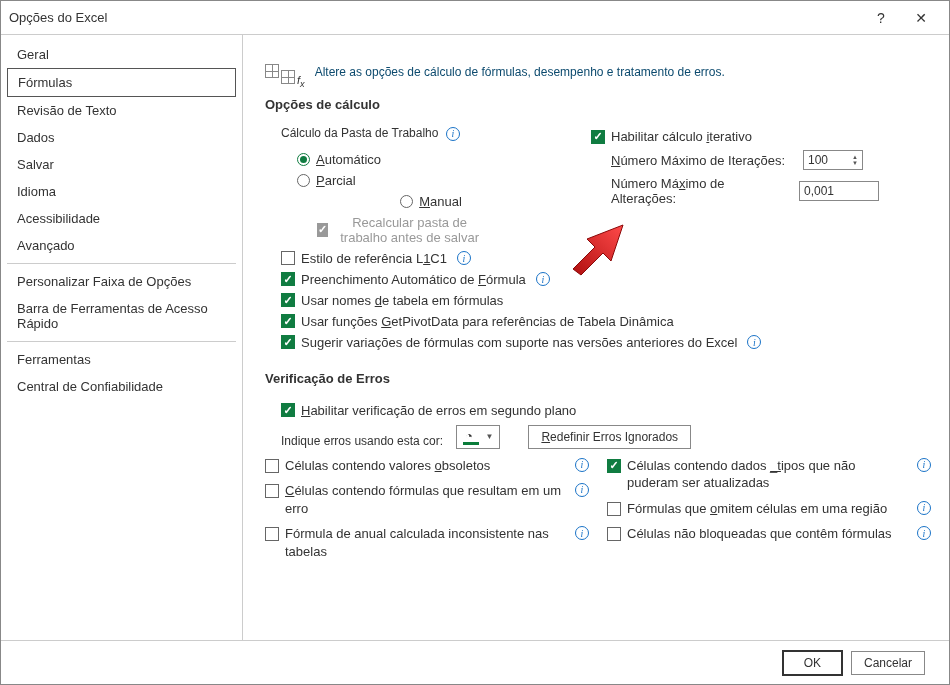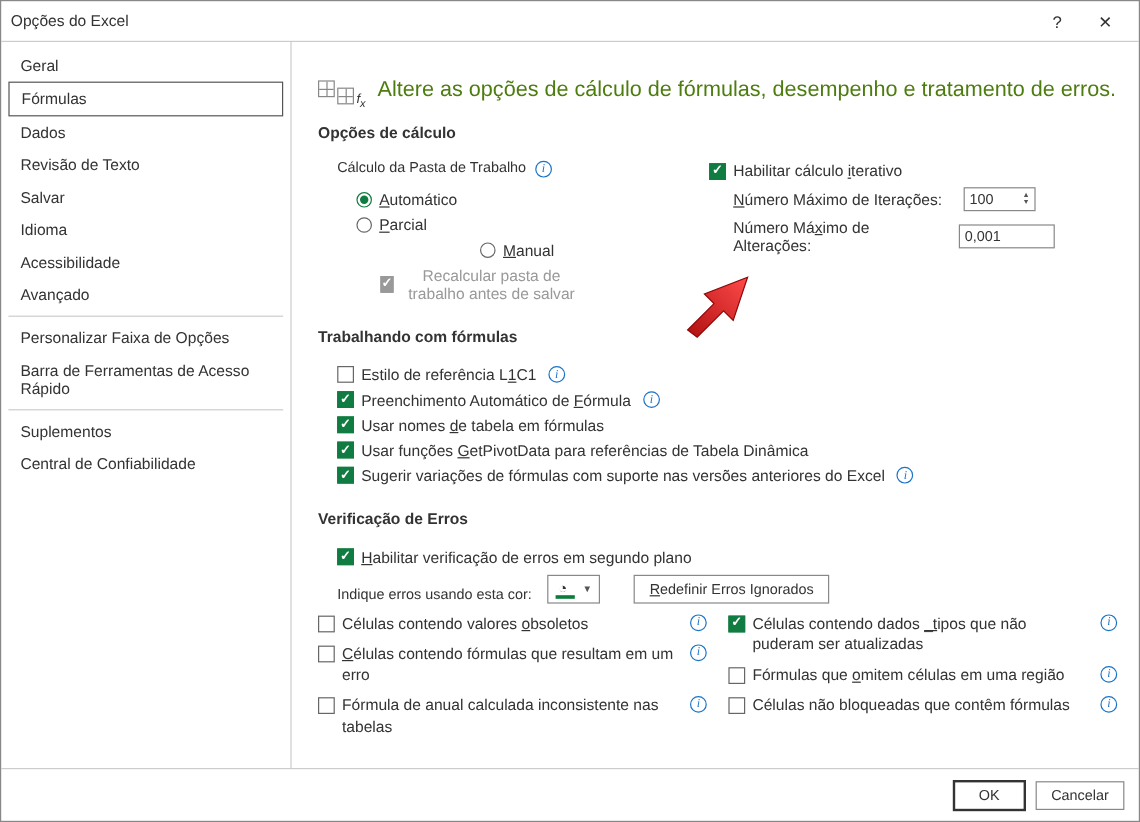--- a/index.html
+++ b/index.html
@@ -8,21 +8,21 @@
   .titlebar { height: 34px; display: flex; align-items: center; padding: 0 8px; border-bottom: 1px solid #ccc; justify-content: center; }
   .titlebar .title { flex: 1; font-size: 13px; }
   .titlebar .wbtn { width: 40px; height: 30px; display: flex; align-items: center; justify-content: center; font-size: 14px; color: #333; }
   .body { flex: 1; display: flex; overflow: hidden; }
   .sidebar { width: 242px; border-right: 1px solid #ccc; padding: 6px 6px; overflow-y: auto; }
   .sb-item { padding: 6px 10px; cursor: pointer; border-bottom: 0px; font-size: 13px; color: #333; }
   .sb-item.sel { border: 1px solid #555; background: #fff; }
   .sb-sep { height:1px; background:#ccc; margin:4px 0;}
   .main { flex: 1; padding: 12px 18px 8px 22px; overflow-y: auto; position: relative; }
   .hdrline { display:flex; align-items:center; gap:10px; margin-bottom:18px;margin-top:17px;}
-  .hdrline .txt { font-size: 18px; color: #4d7c0f;}
+  .hdrline .txt { font-size: 12px; color: #0c4a6e;}
   .section-h { font-weight: 600; font-size: 13px; margin: 8px 0 14px 0; }
   .row { display:flex; align-items:flex-start; gap: 26px; }
   .col { flex:1; }
   .subhdr { font-size: 12px; color:#333; margin-bottom:8px; }
   .radio-line, .chk-line { display:flex; align-items:center; gap:6px; padding:3px 0 3px 16px; font-size:13px;}
   .chk-line.top { padding-left: 0; }
   .radio { width:13px; height:13px; border:1px solid #666; border-radius:50%; display:inline-flex; align-items:center; justify-content:center;}
   .radio.on { border-color:#107c41;}
   .radio.on::after { content:""; width:7px; height:7px; background:#107c41; border-radius:50%;}
   .chk { width:14px; height:14px; border:1px solid #666; display:inline-flex; align-items:center; justify-content:center; background:#fff;}
@@ -33,21 +33,21 @@
   .u { text-decoration: underline; }
   .info-i { display:inline-flex; width:14px; height:14px; border:1px solid #1a73c7; color:#1a73c7; border-radius:50%; align-items:center; justify-content:center; font-size:10px; font-style: italic; font-family: Georgia, serif; margin-left:4px;}
   .dim { color:#999;}
   .field-row { display:flex; align-items:center; gap:8px; padding:3px 0; font-size:13px;}
   .spin, .txtin { border:1px solid #888; padding:2px 4px; font-size:12px; background:#fff;}
   .spin { width:60px; display:flex; justify-content:space-between; align-items:center;}
   .spin .arrows { display:flex; flex-direction:column; font-size:6px; line-height:6px; color:#555; margin-left:4px;}
   .txtin { width:80px;}
   .btn { border:1px solid #888; padding:4px 12px; background:#fff; font-size:12px; cursor:pointer;}
   .colorbtn { border:1px solid #888; padding:3px 6px; display:inline-flex; align-items:center; gap:4px;}
-  .footer { height:44px; border-top:1px solid #ccc; display:flex; justify-content:flex-end; align-items:center; gap:8px; padding:0 12px;}
+  .footer { height:44px; border-top:1px solid #ccc; display:flex; justify-content:flex-end; align-items:center; gap:8px; padding:0 24px;}
   .footer .btn.ok { border:2px solid #333; padding:4px 20px;}
   .arrow-callout { position:absolute; left:300px; top:95px; pointer-events:none;}
   .hdricon { display:flex; gap:2px;}
   .small-grid{ width:14px;height:14px;border:1px solid #888;background:linear-gradient(#888,#888) 50% 0/1px 100% no-repeat,linear-gradient(#888,#888) 0 50%/100% 1px no-repeat;}
   .calc-icon{font-size:11px;font-style:italic;}
   .two-col { display:flex; gap:18px;}
   .two-col .c { flex:1;}
   .errchk { display:flex; align-items:flex-start; gap:6px; padding:4px 0; font-size:13px; line-height:1.35;}
   .errchk .chk { flex-shrink:0; margin-top:2px;}
   .errchk .info-i { flex-shrink:0; margin-top:1px; align-self:flex-start;}
@@ -65,31 +65,31 @@
   <div class="titlebar">
     <div class="title">Opções do Excel</div>
     <div class="wbtn">?</div>
     <div class="wbtn">✕</div>
   </div>
 
   <div class="body">
     <div class="sidebar">
       <div class="sb-item">Geral</div>
       <div class="sb-item sel">Fórmulas</div>
+      <div class="sb-item">Revisão de Texto</div>
       <div class="sb-item">Dados</div>
-      <div class="sb-item">Revisão de Texto</div>
       <div class="sb-item">Salvar</div>
       <div class="sb-item">Idioma</div>
       <div class="sb-item">Acessibilidade</div>
       <div class="sb-item">Avançado</div>
       <div class="sb-sep"></div>
       <div class="sb-item">Personalizar Faixa de Opções</div>
       <div class="sb-item">Barra de Ferramentas de Acesso Rápido</div>
       <div class="sb-sep"></div>
-      <div class="sb-item">Suplementos</div>
+      <div class="sb-item">Ferramentas</div>
       <div class="sb-item">Central de Confiabilidade</div>
     </div>
 
     <div class="main">
 
       <div class="hdrline">
         <span class="hdricon">
           <span class="small-grid"></span>
             <span class="small-grid" style="position:relative; top:6px;"></span>
           <span class="calc-icon" style="position:relative; top:10px;">f<sub>x</sub></span>
@@ -148,21 +148,20 @@
           <defs>
             <linearGradient id="ag" x1="0" y1="1" x2="1" y2="0">
               <stop offset="0" stop-color="#b01010"></stop>
                 <stop offset="1" stop-color="#ff4a4a"></stop>
             </linearGradient>
           </defs>
           <path d="M 8 48 L 30 26 L 22 18 L 58 4 L 46 40 L 38 32 L 16 54 Z" fill="url(#ag)" stroke="#8a0808" stroke-width="1"></path>
         </svg>
       </div>
 
-      <div class="section-h" style="margin-top:18px;">Trabalhando com fórmulas</div>
 
       <div class="chk-line">
         <span class="chk"></span>
         <span>Estilo de referência L<span class="u">1</span>C1</span>
         <span class="info-i">i</span>
       </div>
       <div class="chk-line">
         <span class="chk on"></span>
         <span>Preenchimento Automático de <span class="u">F</span>órmula</span>
         <span class="info-i">i</span>

